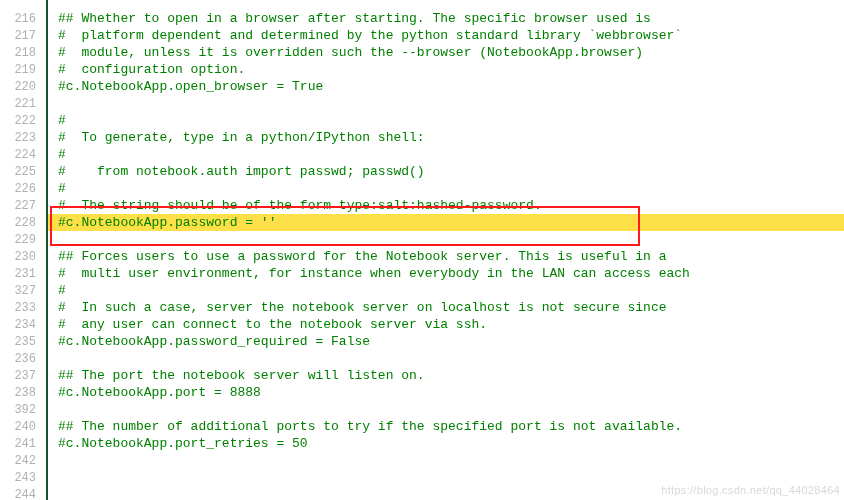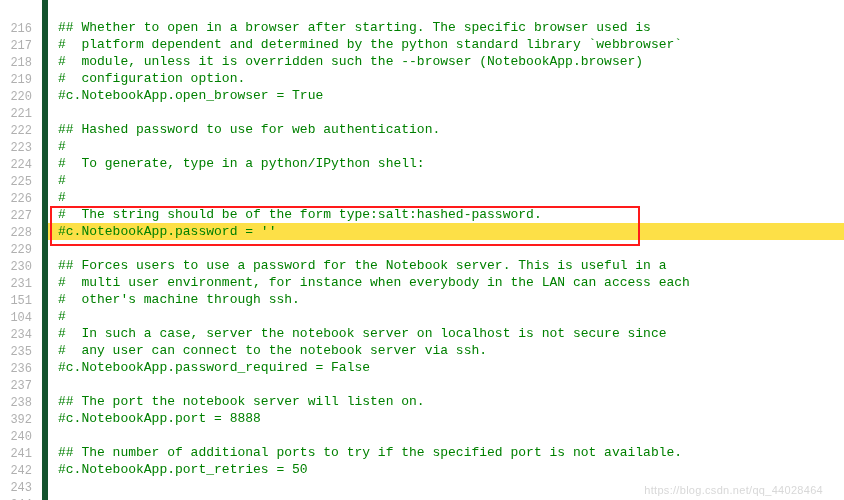--- a/index.html
+++ b/index.html
@@ -12,35 +12,35 @@
       overflow: hidden;
       position: relative;
     }
     .editor {
       display: flex;
       height: 100%;
     }
     .gutter {
       width: 48px;
       background: #ffffff;
-      border-right: 6px solid #14532d;
-      padding-top: 21px;
+      border-right: 2px solid #14532d;
+      padding-top: 11px;
       flex-shrink: 0;
     }
     .gutter .ln {
       color: #b0b0b0;
       text-align: right;
       padding-right: 10px;
       height: 17px;
       line-height: 17px;
       font-size: 12px;
     }
     .code {
       flex: 1;
-      padding: 19px 0 0 10px;
+      padding: 10px 0 0 10px;
       position: relative;
     }
     .line {
       height: 17px;
       line-height: 17px;
       white-space: pre;
       color: #008000;
       position: relative;
     }
     .line.cursor-line {
@@ -53,21 +53,21 @@
       left: 50px;
       top: 206px;
       width: 590px;
       height: 40px;
       border: 2px solid #ff1a1a;
       pointer-events: none;
       z-index: 10;
     }
     .watermark {
       position: absolute;
-      right: 21px;
+      right: 4px;
       bottom: 4px;
       color: #d8d8d8;
       font-size: 11px;
       font-family: Arial, sans-serif;
       letter-spacing: 0.3px;
       z-index: 5;
     }
   </style>
 </head>
 <body>
@@ -83,52 +83,51 @@
       <div class="ln">222</div>
       <div class="ln">223</div>
       <div class="ln">224</div>
       <div class="ln">225</div>
       <div class="ln">226</div>
       <div class="ln">227</div>
       <div class="ln">228</div>
       <div class="ln">229</div>
       <div class="ln">230</div>
       <div class="ln">231</div>
-      <div class="ln">151</div>
-      <div class="ln">104</div>
+      <div class="ln">327</div>
+      <div class="ln">233</div>
       <div class="ln">234</div>
       <div class="ln">235</div>
       <div class="ln">236</div>
       <div class="ln">237</div>
       <div class="ln">238</div>
       <div class="ln">392</div>
       <div class="ln">240</div>
       <div class="ln">241</div>
       <div class="ln">242</div>
       <div class="ln">243</div>
       <div class="ln">244</div>
     </div>
   <div class="code">
       <div class="line">## Whether to open in a browser after starting. The specific browser used is</div>
       <div class="line">#  platform dependent and determined by the python standard library `webbrowser`</div>
       <div class="line">#  module, unless it is overridden such the --browser (NotebookApp.browser)</div>
       <div class="line">#  configuration option.</div>
       <div class="line">#c.NotebookApp.open_browser = True</div>
       <div class="line"></div>
-      <div class="line">## Hashed password to use for web authentication.</div>
       <div class="line">#</div>
       <div class="line">#  To generate, type in a python/IPython shell:</div>
       <div class="line">#</div>
+      <div class="line">#    from notebook.auth import passwd; passwd()</div>
       <div class="line">#</div>
       <div class="line">#  The string should be of the form type:salt:hashed-password.</div>
       <div class="line cursor-line">#c.NotebookApp.password = ''</div>
       <div class="line"></div>
       <div class="line">## Forces users to use a password for the Notebook server. This is useful in a</div>
       <div class="line">#  multi user environment, for instance when everybody in the LAN can access each</div>
-      <div class="line">#  other's machine through ssh.</div>
       <div class="line">#</div>
       <div class="line">#  In such a case, server the notebook server on localhost is not secure since</div>
       <div class="line">#  any user can connect to the notebook server via ssh.</div>
       <div class="line">#c.NotebookApp.password_required = False</div>
       <div class="line"></div>
       <div class="line">## The port the notebook server will listen on.</div>
       <div class="line">#c.NotebookApp.port = 8888</div>
       <div class="line"></div>
       <div class="line">## The number of additional ports to try if the specified port is not available.</div>
       <div class="line">#c.NotebookApp.port_retries = 50</div>

